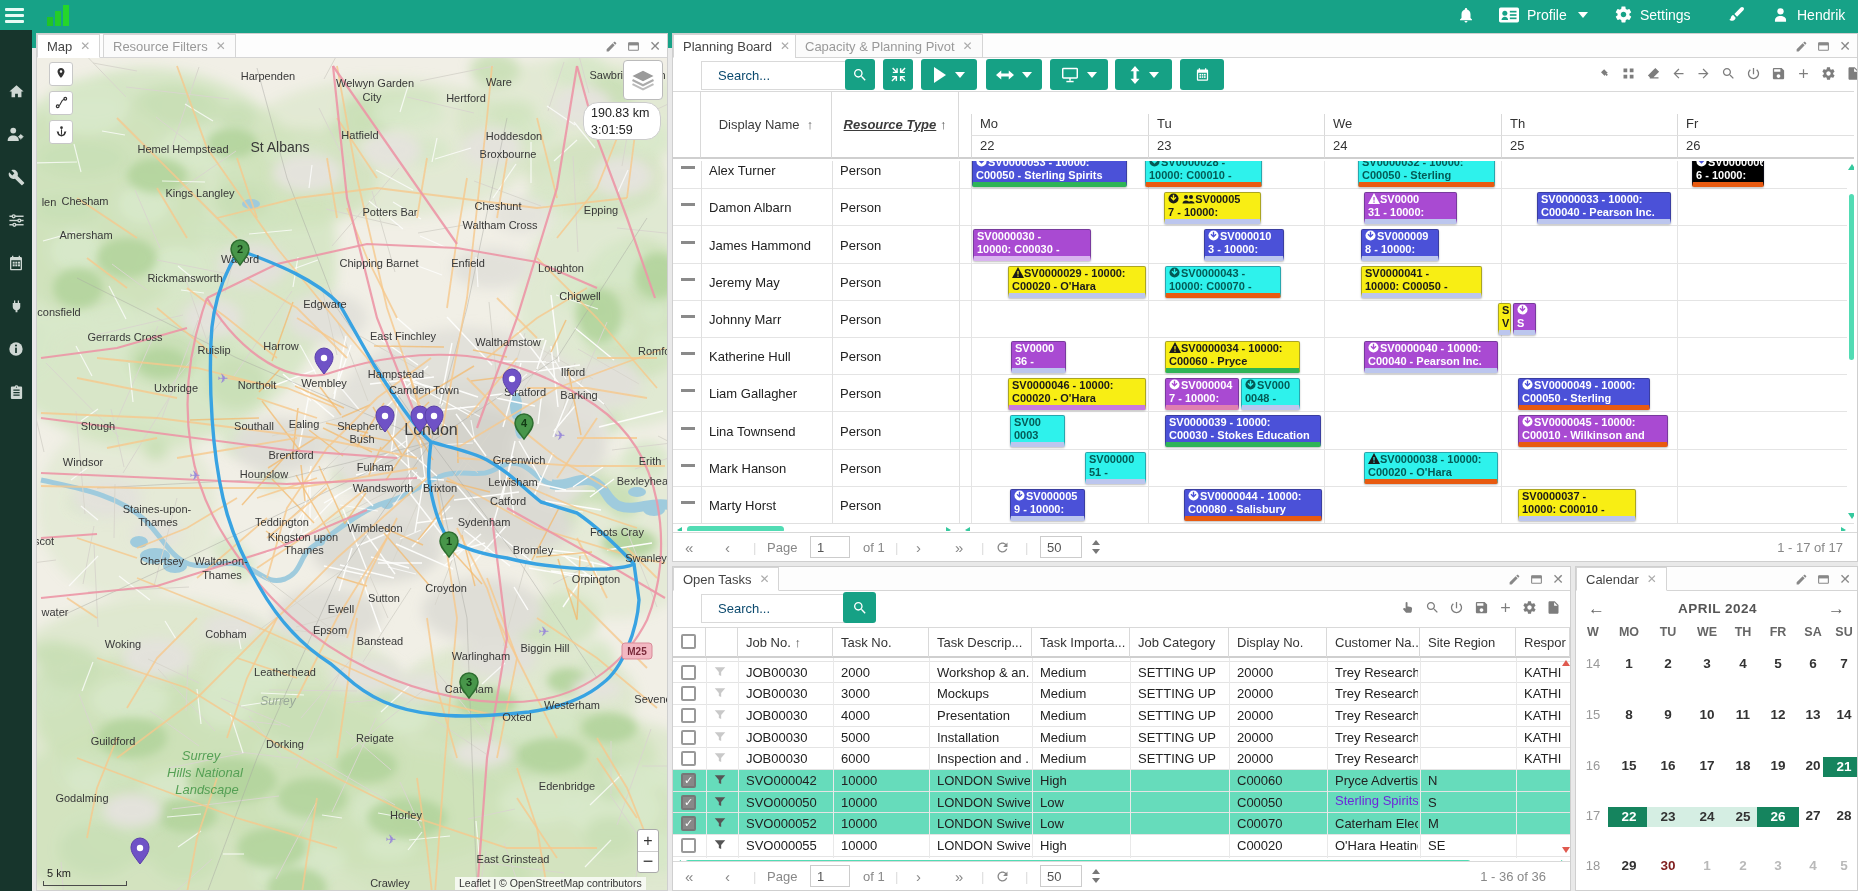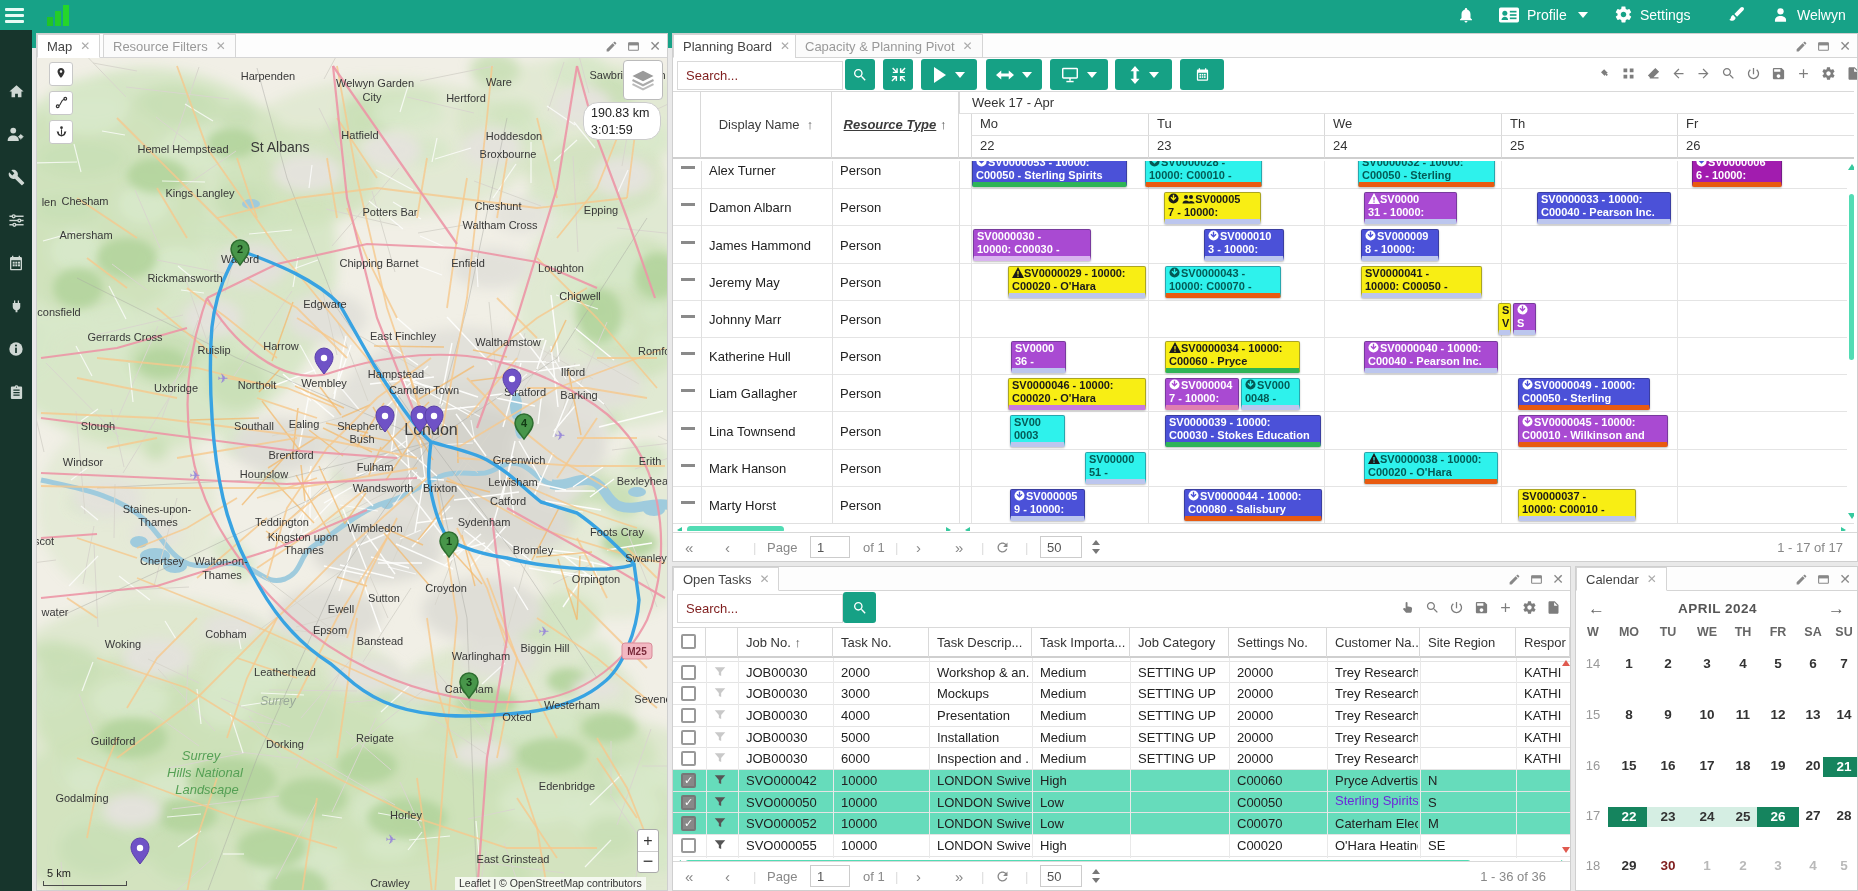--- a/index.html
+++ b/index.html
@@ -8,21 +8,21 @@
 #topbar{position:absolute;left:0;top:0;width:1858px;height:48px;background:#17a287;}
 #sidebar{position:absolute;left:0;top:30px;width:32px;height:861px;background:#17352c;}
 .sbic{position:absolute;left:0;width:32px;height:32px;display:flex;align-items:center;justify-content:center;color:#cfd8d4;}
 .panel{position:absolute;background:#fff;border:1px solid #cfcfcf;}
 .tabbar{position:absolute;left:0;top:0;right:0;height:24px;background:#fdfdfd;border-bottom:1px solid #d5d5d5;}
 .tab{position:absolute;top:0;height:24px;display:flex;align-items:center;padding:0 9px;font-size:13px;color:#444;background:#fff;border:1px solid #d5d5d5;border-bottom:1px solid #fff;}
 .tab.inactive{color:#999;background:#fbfbfb;border-bottom:1px solid #d5d5d5;}
 .tab .x{margin-left:8px;color:#aaa;font-size:12px;}
 .picons{position:absolute;top:4px;right:6px;color:#888;font-size:13px;display:flex;gap:9px;align-items:center;}
 .gbtn{position:absolute;background:#16a185;border-radius:3px;display:flex;align-items:center;justify-content:center;}
-.srch{position:absolute;background:#fff;border:1px solid #d9d9d9;color:#7f1d1d;font-size:13px;display:flex;align-items:center;padding-left:8px;}
+.srch{position:absolute;background:#fff;border:1px solid #d9d9d9;color:#0c4a6e;font-size:13px;display:flex;align-items:center;padding-left:16px;margin-left:24px;}
 .pager{position:absolute;left:0;right:0;bottom:0;height:29px;border-top:1px solid #d9d9d9;background:#fff;color:#777;font-size:13px;}
 .pg{position:absolute;top:0;height:28px;display:flex;align-items:center;color:#888;}
 .pginput{position:absolute;top:3px;height:22px;background:#fff;border:1px solid #ccc;font-size:13px;color:#555;display:flex;align-items:center;padding-left:6px;}
 </style>
 </head>
 <body>
 <div id="topbar">
  <svg class="abs" style="left:5px;top:8px" width="19" height="15" viewBox="0 0 19 15">
       <rect x="0" y="0" width="19" height="3" fill="#e8fbf5" rx="1"></rect>
       <rect x="0" y="6" width="19" height="3" fill="#e8fbf5" rx="1"></rect>
@@ -50,21 +50,21 @@
       <path d="M19.4 13c.04-.32.06-.66.06-1s-.02-.68-.07-1l2.1-1.65c.19-.15.24-.42.12-.64l-2-3.46c-.12-.22-.39-.31-.61-.22l-2.49 1c-.52-.39-1.06-.73-1.69-.98l-.37-2.65c-.04-.24-.25-.42-.5-.42h-4c-.25 0-.46.18-.5.42l-.37 2.65c-.63.25-1.17.59-1.69.98l-2.49-1c-.23-.09-.49 0-.61.22l-2 3.46c-.13.22-.07.49.12.64L4.57 11c-.04.32-.07.66-.07 1s.02.68.07 1l-2.11 1.65c-.19.15-.24.42-.12.64l2 3.46c.12.22.39.31.61.22l2.49-1c.52.39 1.06.73 1.69.98l.37 2.65c.04.24.25.42.5.42h4c.25 0 .46-.18.5-.42l.37-2.65c.63-.25 1.17-.59 1.69-.98l2.49 1c.23.09.49 0 .61-.22l2-3.46c.12-.22.07-.49-.12-.64L19.4 13zM12 15.5c-1.93 0-3.5-1.57-3.5-3.5s1.57-3.5 3.5-3.5 3.5 1.57 3.5 3.5-1.57 3.5-3.5 3.5z"></path>
     </svg>
  <div class="abs" style="left:1640px;top:7px;color:#fff;font-size:14px;">Settings</div>
  <svg class="abs" style="left:1727px;top:5px" width="19" height="19" viewBox="0 0 24 24" fill="#fff">
       <path d="M20.7 3.3c-1-.9-2.5-.9-3.4 0l-8 8 3.4 3.4 8-8c1-1 1-2.5 0-3.4zM7.9 12.7c-1.6.3-2.8 1.6-3 3.2-.2 1.2-.7 2.1-1.9 2.6 1 1 2.5 1.6 4 1.4 2-.2 3.6-1.9 3.9-3.9l-3-3.3z"></path>
     </svg>
  <svg class="abs" style="left:1771px;top:5px" width="19" height="19" viewBox="0 0 24 24" fill="#fff">
       <circle cx="12" cy="8" r="4"></circle>
       <path d="M12 14c-4 0-7 2-7 5v2h14v-2c0-3-3-5-7-5z"></path>
     </svg>
- <div class="abs" style="left:1797px;top:7px;color:#fff;font-size:14px;">Welwyn</div>
+ <div class="abs" style="left:1797px;top:7px;color:#fff;font-size:14px;">Hendrik</div>
 </div>
 <div id="sidebar">
  <div class="sbic" style="top:45px">
       <svg width="17" height="17" viewBox="0 0 24 24" fill="#cfd8d4">
         <path d="M12 3L2 12h3v8h5v-5h4v5h5v-8h3z"></path>
       </svg>
     </div>
  <div class="sbic" style="top:88px">
       <svg width="18" height="16" viewBox="0 0 26 22" fill="#cfd8d4">
         <circle cx="9" cy="6" r="4.2"></circle>
@@ -1032,23 +1032,20 @@
     <div class="abs" style="left:1148px;top:32px;width:15px;height:15px"><svg width="15" height="15" viewBox="0 0 24 24">
         <path d="M19.4 13c.04-.32.06-.66.06-1s-.02-.68-.07-1l2.1-1.65c.19-.15.24-.42.12-.64l-2-3.46c-.12-.22-.39-.31-.61-.22l-2.49 1c-.52-.39-1.06-.73-1.69-.98l-.37-2.65c-.04-.24-.25-.42-.5-.42h-4c-.25 0-.46.18-.5.42l-.37 2.65c-.63.25-1.17.59-1.69.98l-2.49-1c-.23-.09-.49 0-.61.22l-2 3.46c-.13.22-.07.49.12.64L4.57 11c-.04.32-.07.66-.07 1s.02.68.07 1l-2.11 1.65c-.19.15-.24.42-.12.64l2 3.46c.12.22.39.31.61.22l2.49-1c.52.39 1.06.73 1.69.98l.37 2.65c.04.24.25.42.5.42h4c.25 0 .46-.18.5-.42l.37-2.65c.63-.25 1.17-.59 1.69-.98l2.49 1c.23.09.49 0 .61-.22l2-3.46c.12-.22.07-.49-.12-.64L19.4 13zM12 15.5c-1.93 0-3.5-1.57-3.5-3.5s1.57-3.5 3.5-3.5 3.5 1.57 3.5 3.5-1.57 3.5-3.5 3.5z" fill="#7d7d7d"></path>
       </svg></div>
     <div class="abs" style="left:1173px;top:32px;width:15px;height:15px"><svg width="15" height="15" viewBox="0 0 24 24">
         <path d="M14 2H6c-1.1 0-2 .9-2 2v16c0 1.1.9 2 2 2h12c1.1 0 2-.9 2-2V8l-6-6zm-1 7V3.5L18.5 9H13z" fill="#7d7d7d"></path>
       </svg></div>
     <div class="abs" style="left:0;top:57px;width:1181px;height:440px;border-top:1px solid #d9d9d9;overflow:hidden">
       <div class="abs" style="left:0;top:0;width:28px;height:67px;border-right:1px solid #d9d9d9;border-bottom:2px solid #cfcfcf"></div>
       <div class="abs" style="left:28px;top:0;width:131px;height:67px;border-right:1px solid #d9d9d9;border-bottom:2px solid #cfcfcf;display:flex;align-items:center;justify-content:center;font-size:13px;color:#3b3b3b">Display Name&nbsp;&nbsp;<span style="font-size:13px;color:#555">↑</span></div>
       <div class="abs" style="left:159px;top:0;width:127px;height:67px;border-right:1px solid #d9d9d9;border-bottom:2px solid #cfcfcf;display:flex;align-items:center;justify-content:center;font-size:13px;color:#3b3b3b"><span style="font-style:italic;font-weight:bold;text-decoration:underline">Resource Type</span>&nbsp;<span style="font-weight:normal;color:#555">↑</span></div>
-      <div class="abs" style="left:286px;top:0;width:895px;height:22px;border-bottom:1px solid #e0e0e0;border-left:1px solid #d9d9d9;font-size:13px;color:#333;">
-        <span style="position:absolute;left:12px;top:3px">Week 17 - Apr</span>
-      </div>
       <div class="abs" style="left:298px;top:22px;width:176.6px;height:22px;border-left:1px solid #d9d9d9;border-bottom:1px solid #e0e0e0;font-size:13px;color:#333">
         <span style="position:absolute;left:8px;top:2px">Mo</span>
       </div>
       <div class="abs" style="left:298px;top:44px;width:176.6px;height:23px;border-left:1px solid #d9d9d9;border-bottom:2px solid #cfcfcf;font-size:13px;color:#333">
         <span style="position:absolute;left:8px;top:2px">22</span>
       </div>
       <div class="abs" style="left:475px;top:22px;width:176.6px;height:22px;border-left:1px solid #d9d9d9;border-bottom:1px solid #e0e0e0;font-size:13px;color:#333">
         <span style="position:absolute;left:8px;top:2px">Tu</span>
       </div>
       <div class="abs" style="left:475px;top:44px;width:176.6px;height:23px;border-left:1px solid #d9d9d9;border-bottom:2px solid #cfcfcf;font-size:13px;color:#333">
@@ -1150,21 +1147,21 @@
         </div>
         <div class="abs" style="left:472px;top:-6.4px;width:117px;height:32px;background:#2ef2ec;border-radius:2px;border:1px solid rgba(30,30,60,0.35);border-bottom:none;border-bottom:5px solid #e85a10;overflow:hidden;box-shadow:0 1px 2px rgba(0,0,0,0.25)">
           <div style="font-size:11px;font-weight:bold;color:#045b56;line-height:13px;padding:0px 2px 0 3px;white-space:nowrap"><svg width="11" height="11" viewBox="0 0 24 24" style="vertical-align:-1px;margin-right:1px">
               <circle cx="12" cy="12" r="11" fill="#045b56"></circle>
               <path d="M12,4 L12,13 M6.5,9.5 L12,15 L17.5,9.5" stroke="#2ef2ec" stroke-width="3" fill="none"></path>
             </svg>SV0000028 -<br>10000: C00010 -</div>
         </div>
         <div class="abs" style="left:685px;top:-6.4px;width:137px;height:32px;background:#2ef2ec;border-radius:2px;border:1px solid rgba(30,30,60,0.35);border-bottom:none;border-bottom:5px solid #e85a10;overflow:hidden;box-shadow:0 1px 2px rgba(0,0,0,0.25)">
           <div style="font-size:11px;font-weight:bold;color:#045b56;line-height:13px;padding:0px 2px 13px 3px;white-space:nowrap">SV0000032 - 10000:<br>C00050 - Sterling</div>
         </div>
-        <div class="abs" style="left:1019px;top:-6.4px;width:90px;height:32px;background:#a21caf;border-radius:2px;border:1px solid rgba(30,30,60,0.35);border-bottom:none;border-bottom:5px solid #e85a10;overflow:hidden;box-shadow:0 1px 2px rgba(0,0,0,0.25)">
+        <div class="abs" style="left:1019px;top:-6.4px;width:72px;height:32px;background:#000000;border-radius:2px;border:1px solid rgba(30,30,60,0.35);border-bottom:none;border-bottom:5px solid #e85a10;overflow:hidden;box-shadow:0 1px 2px rgba(0,0,0,0.25)">
           <div style="font-size:11px;font-weight:bold;color:#fff;line-height:13px;padding:0px 2px 0 3px;white-space:nowrap"><svg width="11" height="11" viewBox="0 0 24 24" style="vertical-align:-1px;margin-right:1px">
               <circle cx="12" cy="12" r="11" fill="#fff"></circle>
               <path d="M12,4 L12,13 M6.5,9.5 L12,15 L17.5,9.5" stroke="#4b51d8" stroke-width="3" fill="none"></path>
             </svg>SV0000006<br>6 - 10000:</div>
         </div>
         <div class="abs" style="left:491px;top:30.8px;width:97px;height:32px;background:#f8ee14;border-radius:2px;border:1px solid rgba(30,30,60,0.35);border-bottom:none;border-bottom:5px solid #bcc6ee;overflow:hidden;box-shadow:0 1px 2px rgba(0,0,0,0.25)">
           <div style="font-size:11px;font-weight:bold;color:#1a1a1a;line-height:13px;padding:0px 2px 0 3px;white-space:nowrap"><svg width="11" height="11" viewBox="0 0 24 24" style="vertical-align:-1px;margin-right:1px">
               <circle cx="12" cy="12" r="11" fill="#1a1a1a"></circle>
               <path d="M12,4 L12,13 M6.5,9.5 L12,15 L17.5,9.5" stroke="#f8ee14" stroke-width="3" fill="none"></path>
             </svg> <svg width="13" height="10" viewBox="0 0 26 20" style="vertical-align:-1px" fill="#1a1a1a">
@@ -1378,21 +1375,21 @@
         <path d="M14 2H6c-1.1 0-2 .9-2 2v16c0 1.1.9 2 2 2h12c1.1 0 2-.9 2-2V8l-6-6zm-1 7V3.5L18.5 9H13zM9 13l2 3-2 3h2l1.2-1.9L13.5 19h2l-2-3 2-3h-2l-1.3 1.9L11 13H9z" fill="#7d7d7d"></path>
       </svg></div>
     <div class="abs" style="left:0;top:60px;width:899px;height:31px;border-top:1px solid #d9d9d9;border-bottom:2px solid #cfcfcf">
       <div class="abs" style="left:2px;top:0;width:31px;height:29px;border-right:1px solid #d9d9d9;font-size:13px;color:#333;display:flex;align-items:center;padding-left:8px;white-space:nowrap;overflow:hidden"></div>
       <div class="abs" style="left:33px;top:0;width:32px;height:29px;border-right:1px solid #d9d9d9;font-size:13px;color:#333;display:flex;align-items:center;padding-left:8px;white-space:nowrap;overflow:hidden"></div>
       <div class="abs" style="left:65px;top:0;width:95px;height:29px;border-right:1px solid #d9d9d9;font-size:13px;color:#333;display:flex;align-items:center;padding-left:8px;white-space:nowrap;overflow:hidden">Job No.&nbsp;<span style="font-weight:normal;color:#555">↑</span></div>
       <div class="abs" style="left:160px;top:0;width:96px;height:29px;border-right:1px solid #d9d9d9;font-size:13px;color:#333;display:flex;align-items:center;padding-left:8px;white-space:nowrap;overflow:hidden">Task No.</div>
       <div class="abs" style="left:256px;top:0;width:103px;height:29px;border-right:1px solid #d9d9d9;font-size:13px;color:#333;display:flex;align-items:center;padding-left:8px;white-space:nowrap;overflow:hidden">Task Descrip...</div>
       <div class="abs" style="left:359px;top:0;width:98px;height:29px;border-right:1px solid #d9d9d9;font-size:13px;color:#333;display:flex;align-items:center;padding-left:8px;white-space:nowrap;overflow:hidden">Task Importa...</div>
       <div class="abs" style="left:457px;top:0;width:99px;height:29px;border-right:1px solid #d9d9d9;font-size:13px;color:#333;display:flex;align-items:center;padding-left:8px;white-space:nowrap;overflow:hidden">Job Category</div>
-      <div class="abs" style="left:556px;top:0;width:98px;height:29px;border-right:1px solid #d9d9d9;font-size:13px;color:#333;display:flex;align-items:center;padding-left:8px;white-space:nowrap;overflow:hidden">Settings No.</div>
+      <div class="abs" style="left:556px;top:0;width:98px;height:29px;border-right:1px solid #d9d9d9;font-size:13px;color:#333;display:flex;align-items:center;padding-left:8px;white-space:nowrap;overflow:hidden">Display No.</div>
       <div class="abs" style="left:654px;top:0;width:93px;height:29px;border-right:1px solid #d9d9d9;font-size:13px;color:#333;display:flex;align-items:center;padding-left:8px;white-space:nowrap;overflow:hidden">Customer Na...</div>
       <div class="abs" style="left:747px;top:0;width:96px;height:29px;border-right:1px solid #d9d9d9;font-size:13px;color:#333;display:flex;align-items:center;padding-left:8px;white-space:nowrap;overflow:hidden">Site Region</div>
       <div class="abs" style="left:843px;top:0;width:54px;height:29px;border-right:1px solid #d9d9d9;font-size:13px;color:#333;display:flex;align-items:center;padding-left:8px;white-space:nowrap;overflow:hidden">Respor</div>
     </div>
     <div class="abs" style="left:8px;top:67px;width:15px;height:15px;border:2px solid #999;border-radius:2px;background:#fff"></div>
     <div class="abs" style="left:0;top:91px;width:899px;height:200px;overflow:hidden">
       <div class="abs" style="left:0;top:0px;width:899px;height:3.5px;border-bottom:1px solid #e4e4e4"></div>
       <div class="abs" style="left:0;top:3.5px;width:899px;height:21.7px;background:#fff;border-bottom:1px solid #e4e4e4">
         <div style="position:absolute;left:8px;top:3px;width:15px;height:15px;border:2px solid #999;border-radius:2px;background:#fff"></div>
         <svg style="position:absolute;left:40px;top:3px" width="14" height="14" viewBox="0 0 24 24">

